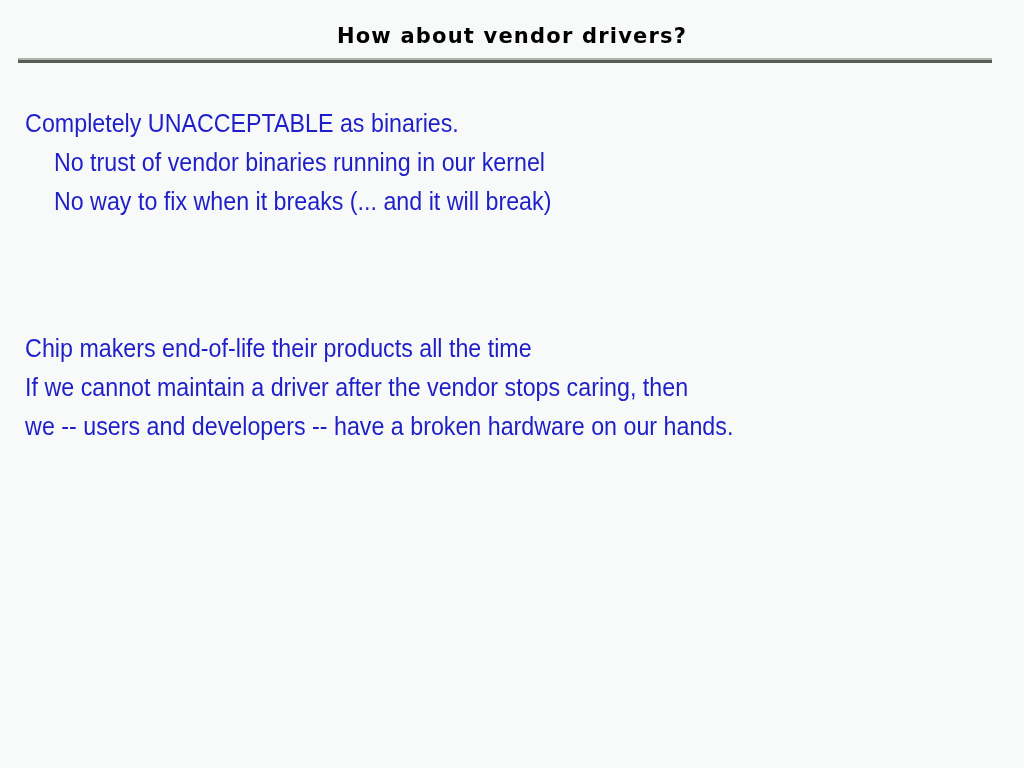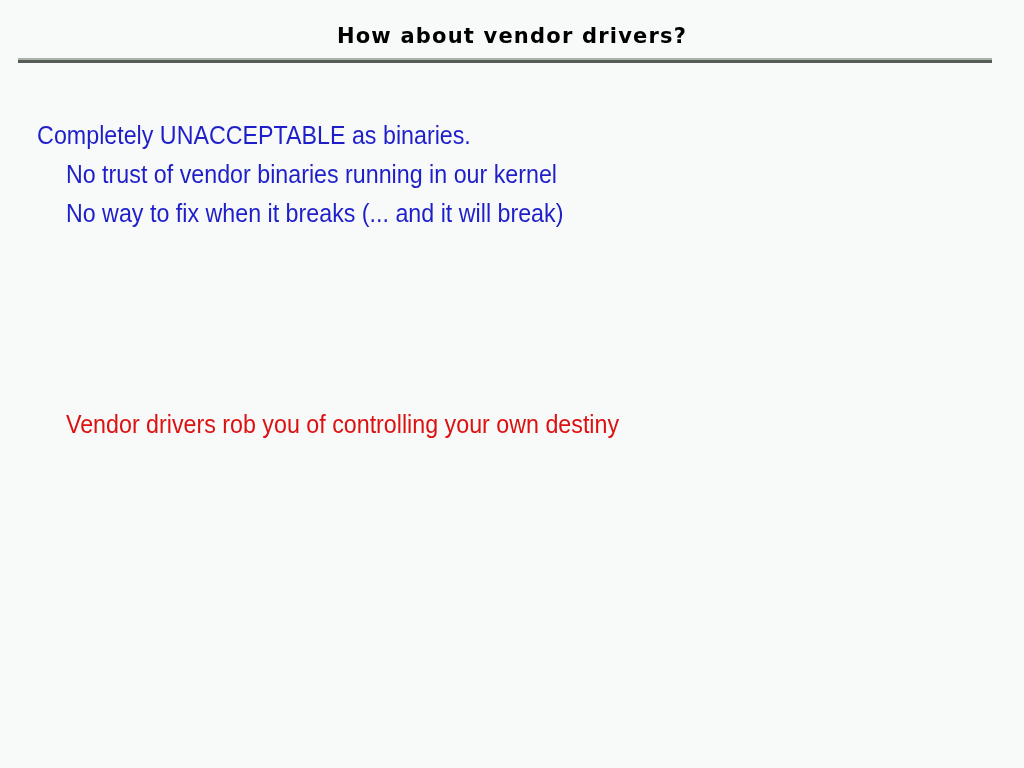--- a/index.html
+++ b/index.html
@@ -54,21 +54,21 @@
 
   
   .body-area {
     position: absolute;
     top: 104px;
     left: 0;
     width: 1024px;
   }
 
   .block {
-    margin: 12px;
+    margin: 0;
     padding: 0;
   }
 
   .line {
     font-family: "Liberation Sans", sans-serif;
     font-size: 25px;
     line-height: 39px;
     white-space: nowrap;
     font-stretch: condensed;
     transform: scaleX(0.93);
@@ -105,21 +105,23 @@
     </div>
 
     <div class="spacer-lg"></div>
 
 
     <div class="spacer-md"></div>
 
 
     <div class="spacer-md"></div>
 
+    <div class="block">
+      <div class="line lvl1 blue">Chip makers end-of-life their products all the time</div>
+      <div class="line lvl1 blue">If we cannot maintain a driver after the vendor stops caring, then</div>
+      <div class="line lvl1 blue">we -- users and developers -- have a broken hardware on our hands.</div>
+    </div>
 
     <div class="spacer-lg"></div>
 
-    <div class="block">
-      <div class="line lvl2 red">Vendor drivers rob you of controlling your own destiny</div>
-    </div>
 
   </div>
 </div>
 
 </body></html>

